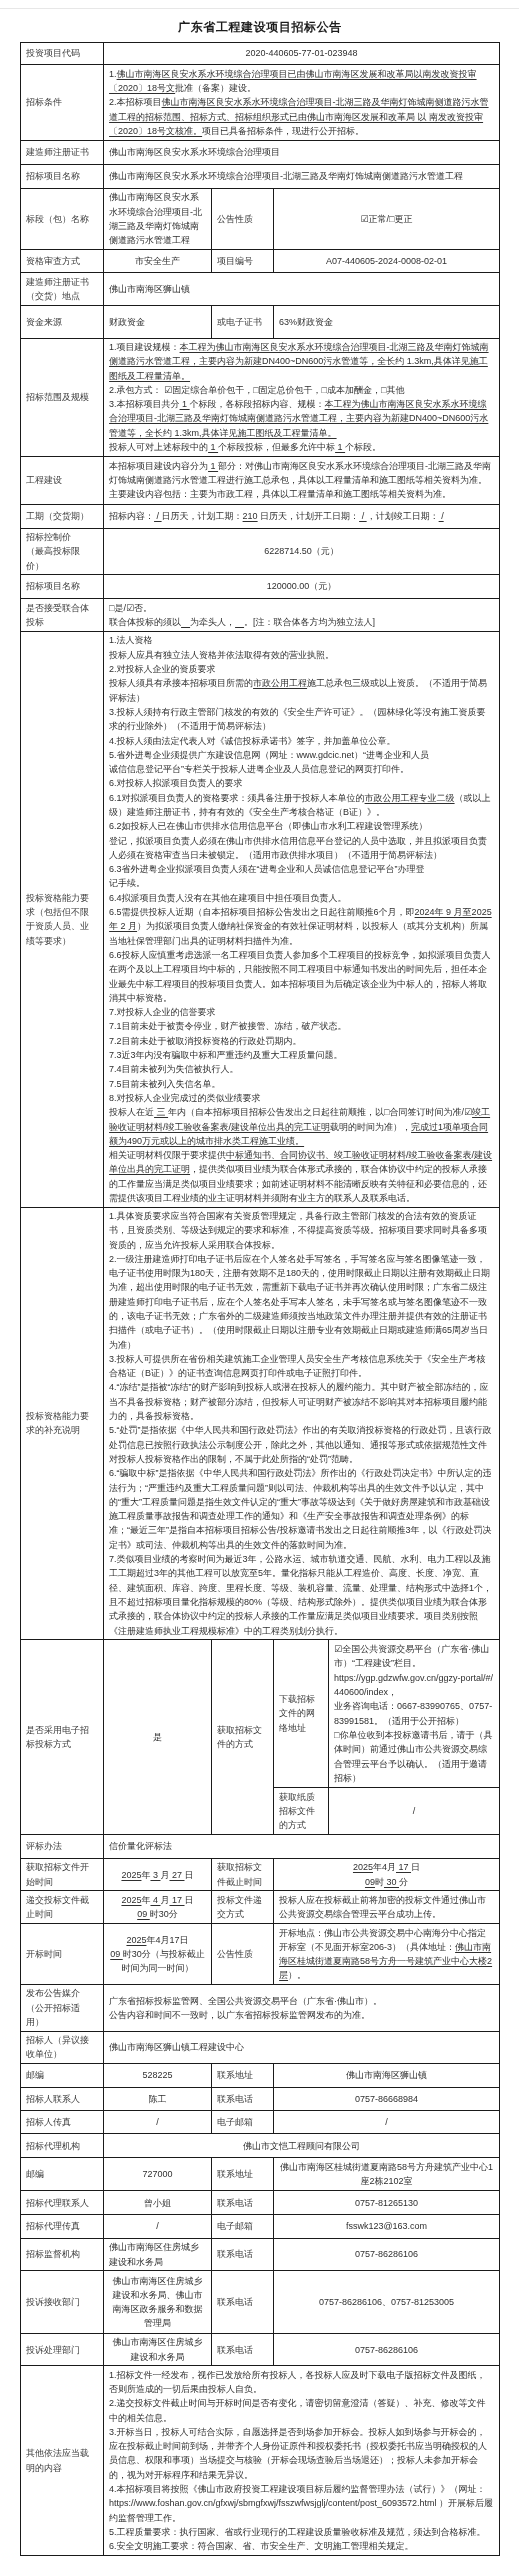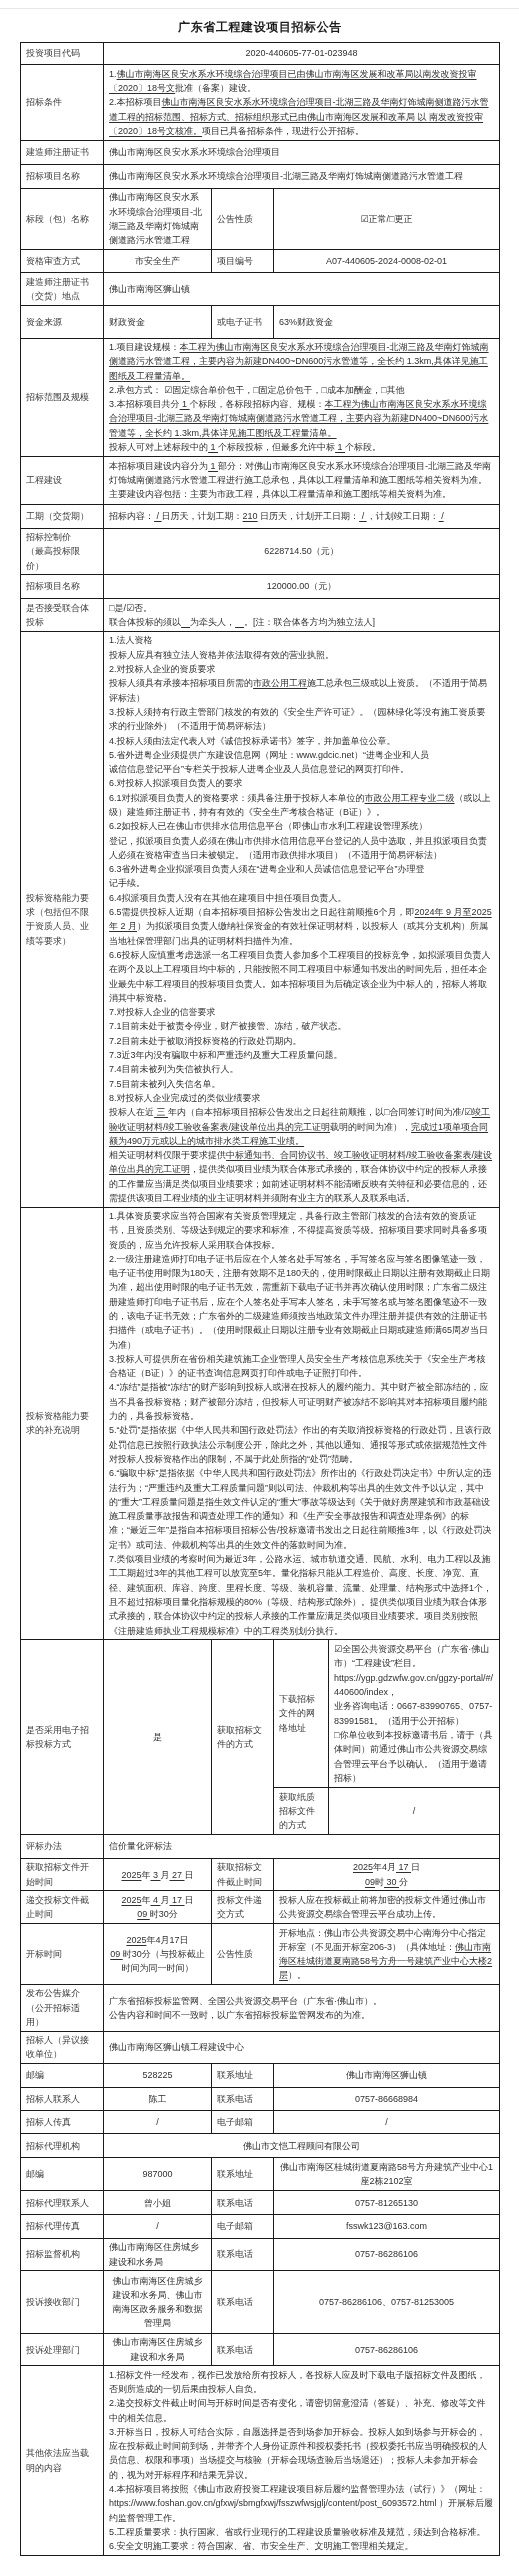--- a/index.html
+++ b/index.html
@@ -212,21 +212,21 @@
     <td class="ctr" colspan="2">/</td>
   </tr>
 
   <tr style="height:24px">
     <td class="lbl">招标代理机构</td>
     <td class="ctr" colspan="4">佛山市文恺工程顾问有限公司</td>
   </tr>
 
   <tr style="height:33px">
     <td class="lbl">邮编</td>
-    <td class="ctr">987000</td>
+    <td class="ctr">727000</td>
     <td class="lbl">联系地址</td>
     <td class="ctr" colspan="2">佛山市南海区桂城街道夏南路58号方舟建筑产业中心1座2栋2102室</td>
   </tr>
 
   <tr style="height:24px">
     <td class="lbl">招标代理联系人</td>
     <td class="ctr">曾小姐</td>
     <td class="lbl">联系电话</td>
     <td class="ctr" colspan="2">0757-81265130</td>
   </tr>

